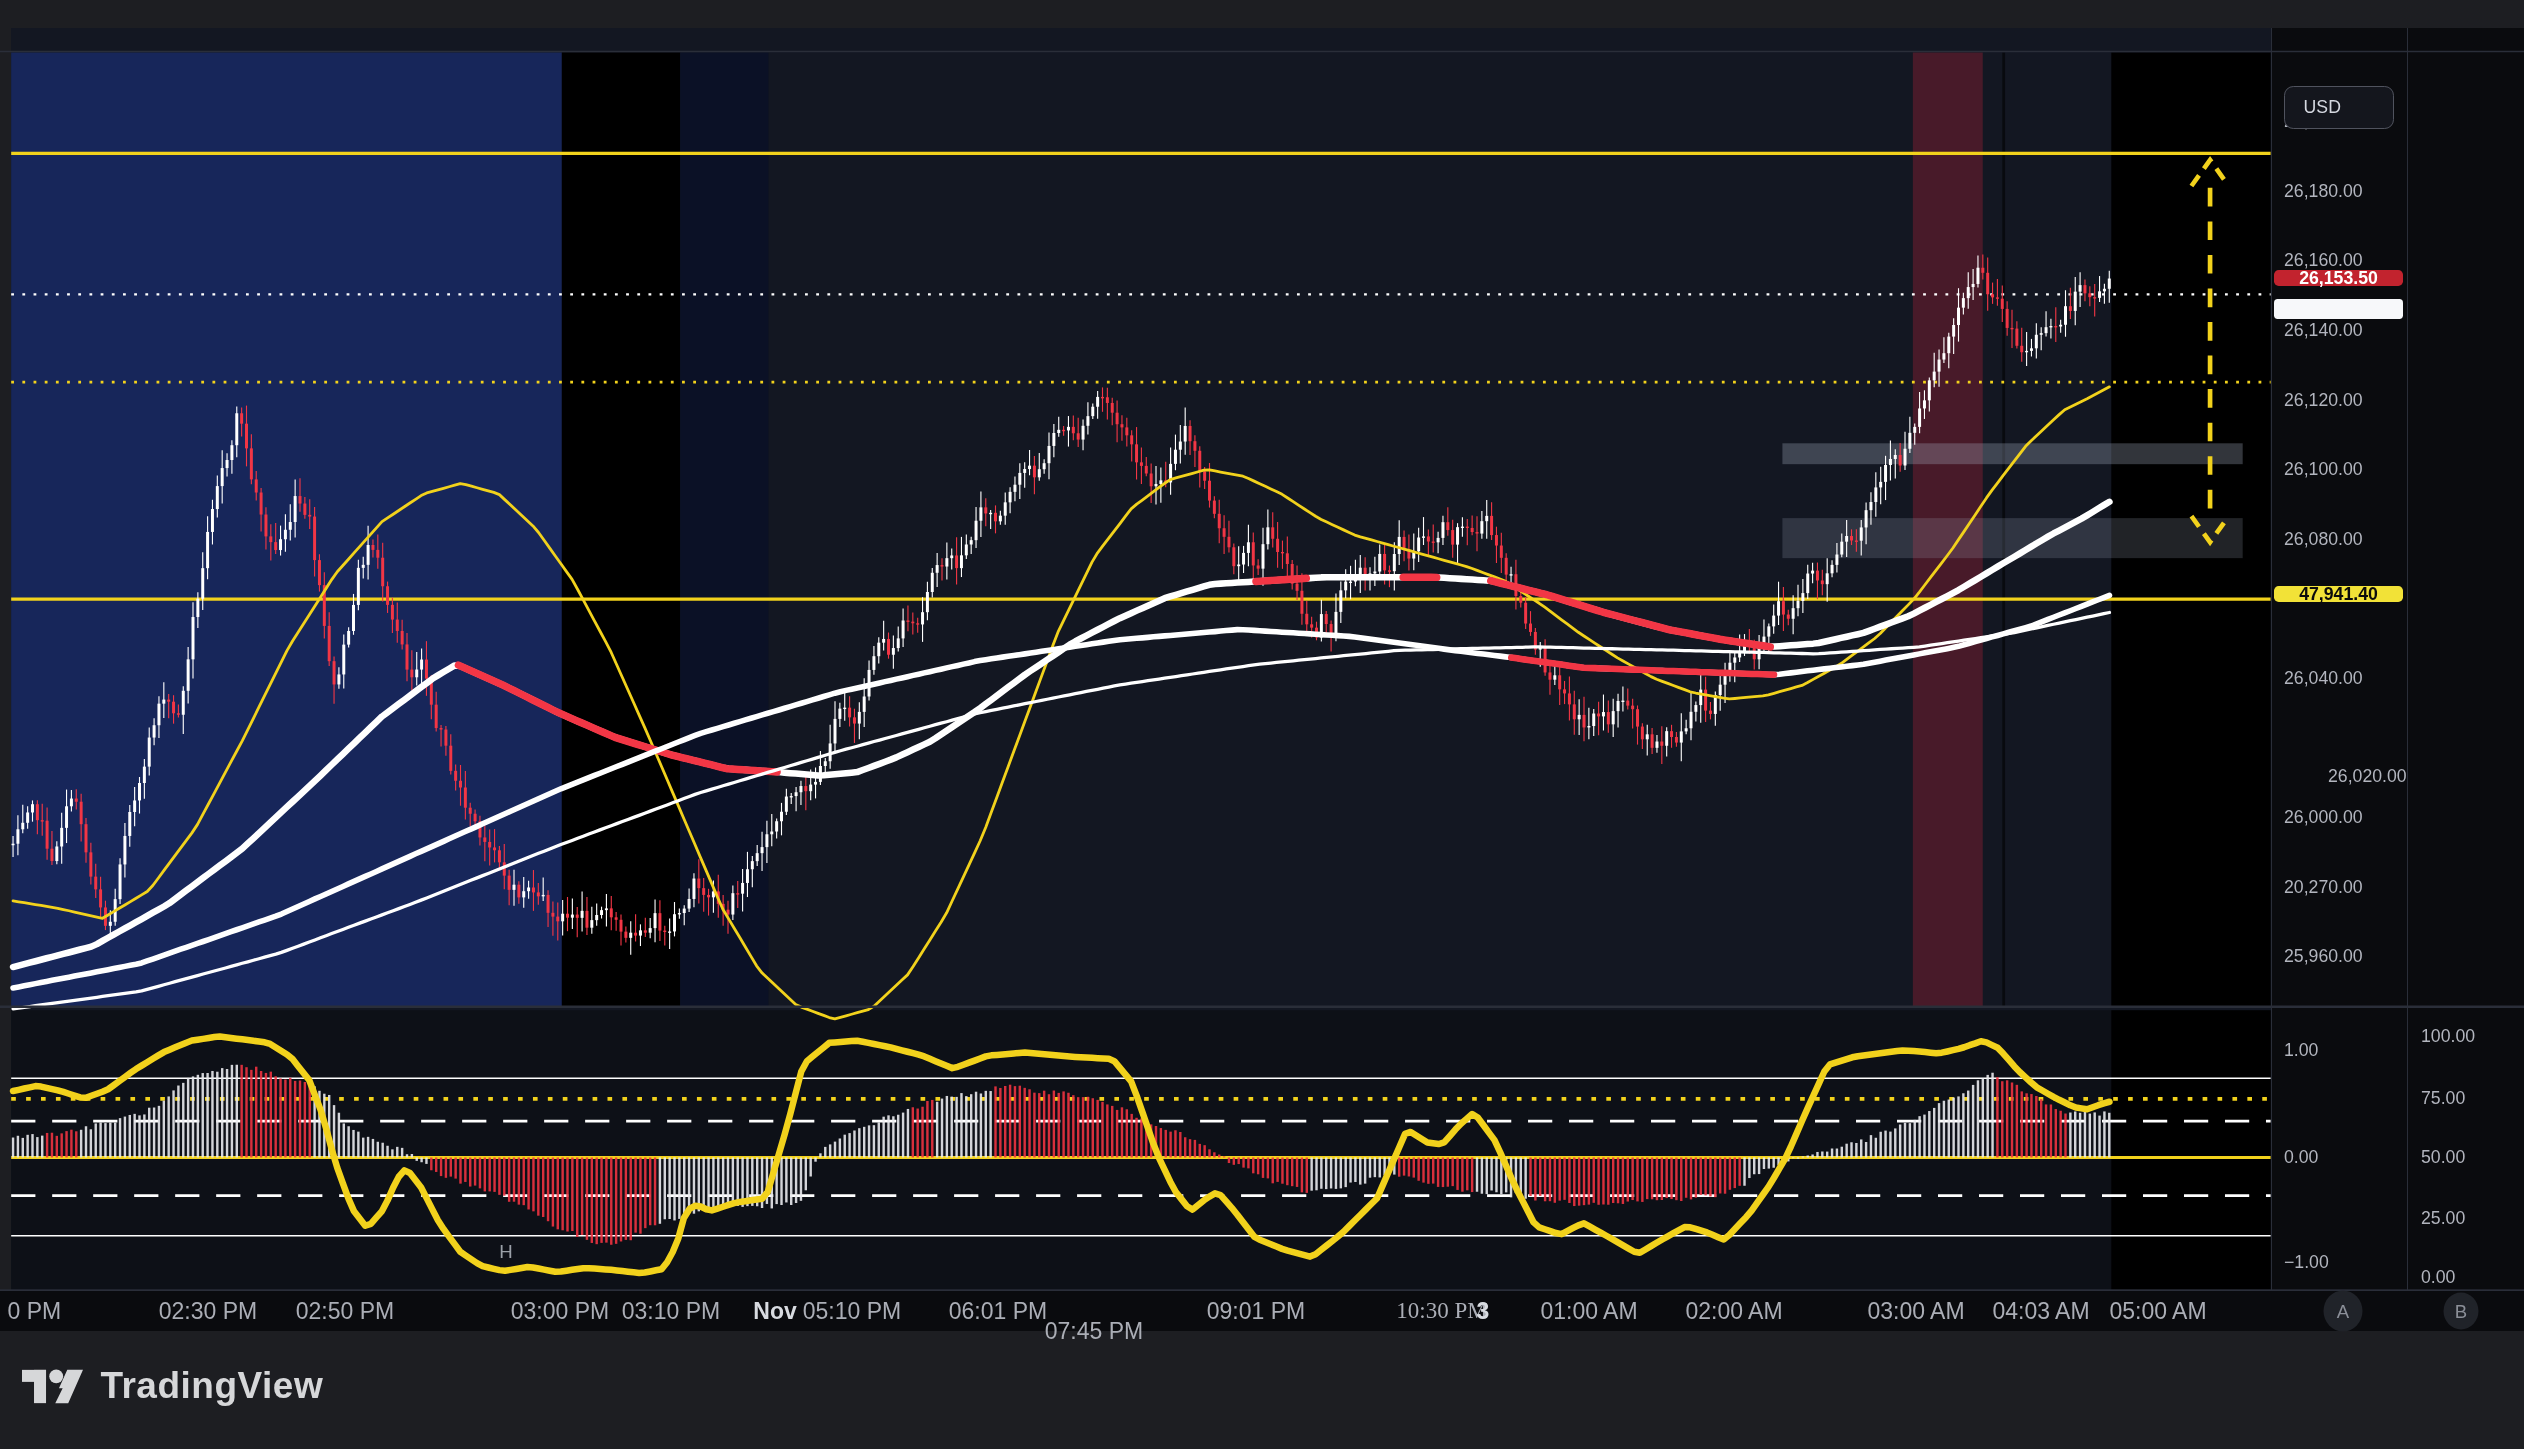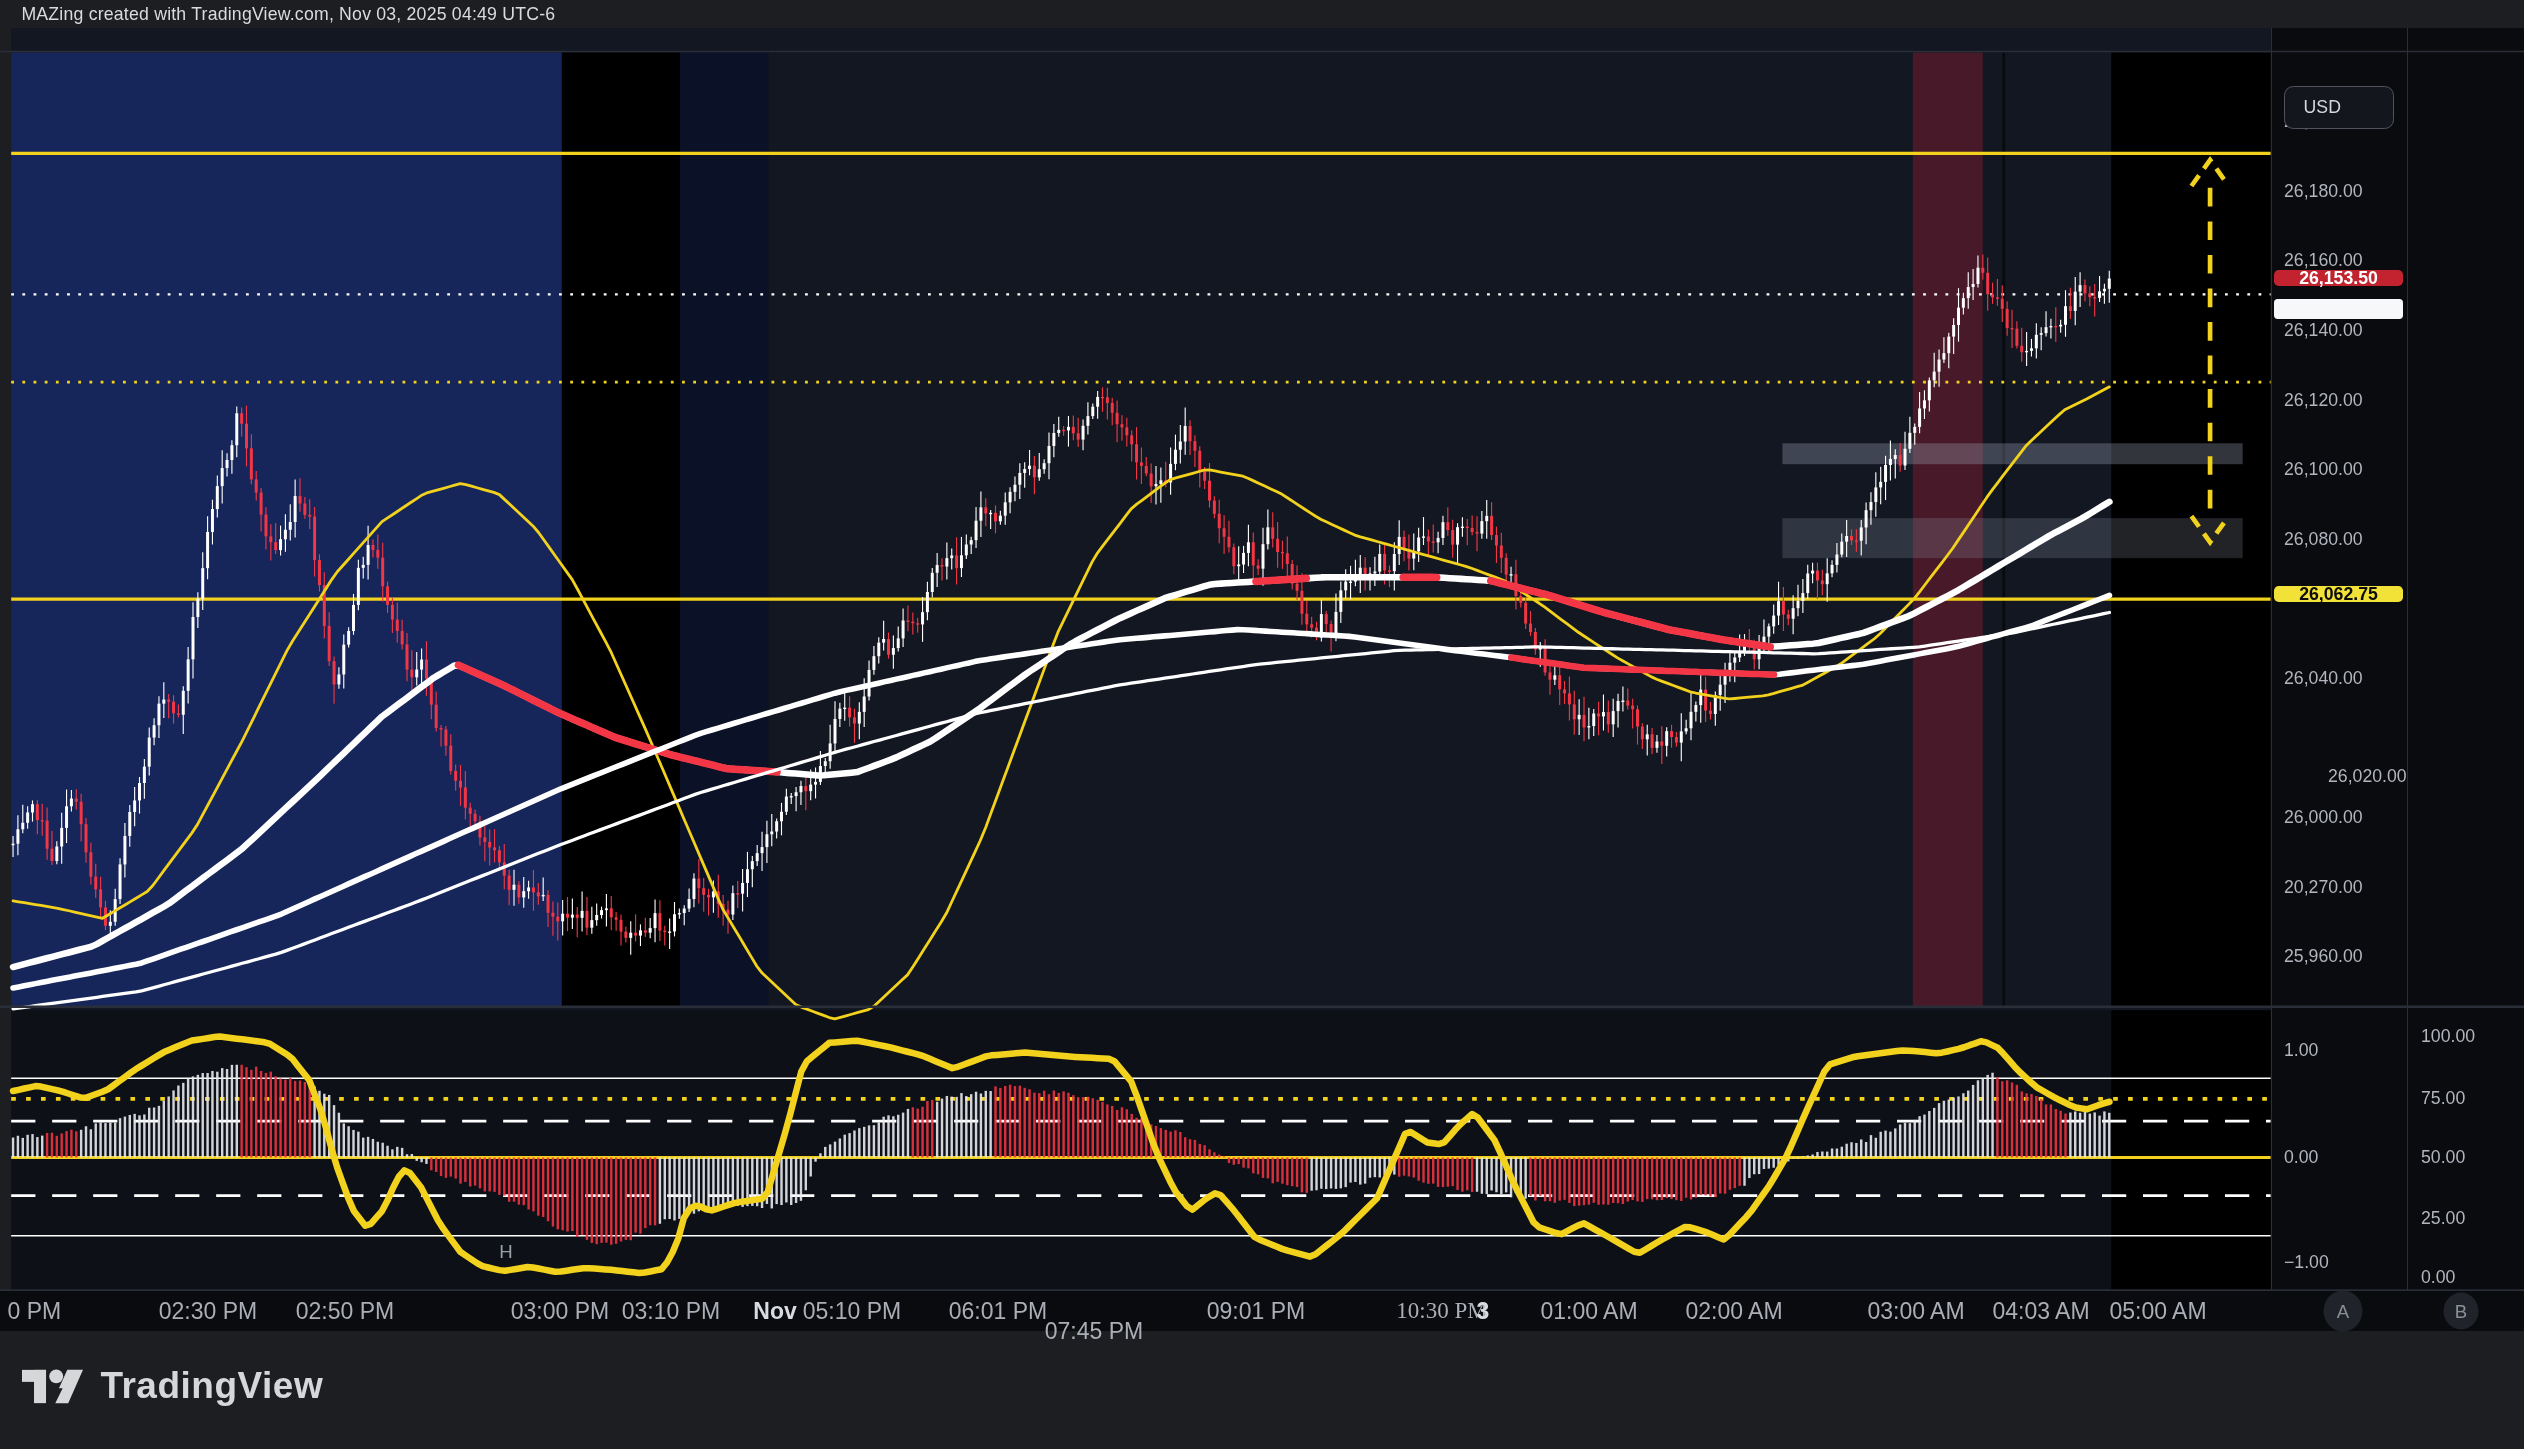--- a/index.html
+++ b/index.html
@@ -36,23 +36,20 @@
   #btn-b{left:2461px;width:35px;height:37px;}
   #footer{position:absolute;left:0;top:1330px;width:2525px;height:119px;background:#1d1e22;}
   #logo{position:absolute;left:22.4px;top:35px;display:flex;align-items:center;gap:17px;}
   #logo .word{font-size:37px;font-weight:700;color:#d6d7d9;letter-spacing:0.5px;}
 </style>
 </head>
 <body>
 
 <div id="page">
 
-  <div id="header">
-    <div class="title">MAZing created with TradingView.com, Nov 03, 2025 04:49 UTC-6</div>
-  </div>
 
   <div id="chart-root">
     <div id="left-frame"></div>
     <div id="axis-col-1" class="axis-col"></div>
     <div id="axis-col-2" class="axis-col"></div>
 
     <svg id="plot" width="2525" height="1262" viewBox="0 30 2710 1354">
         <rect x="12" y="56" width="591" height="1024" fill="#17265a"></rect>
         <rect x="603" y="56" width="127" height="1024" fill="#000000"></rect>
         <rect x="730" y="56" width="95" height="1024" fill="#0b1126"></rect>
@@ -1394,21 +1391,21 @@
 
     <div id="usd-button">
       <span>USD</span>
     </div>
 
     <div id="badge-last" class="badge" style="top: 242px;">
       <span>26,153.50</span>
     </div>
     <div id="badge-counter" class="badge" style="top: 271px;"></div>
     <div id="badge-level" class="badge" style="top: 558px;">
-      <span>26,062.75</span>
+      <span>47,941.40</span>
     </div>
 
     <div id="labels-layer">
         <div class="price-label" style="top: 93px;">26,200.00</div>
         <div class="price-label" style="top: 163px;">26,180.00</div>
         <div class="price-label" style="top: 232px;">26,160.00</div>
         <div class="price-label" style="top: 302px;">26,140.00</div>
         <div class="price-label" style="top: 372px;">26,120.00</div>
         <div class="price-label" style="top: 441px;">26,100.00</div>
         <div class="price-label" style="top: 511px;">26,080.00</div>

